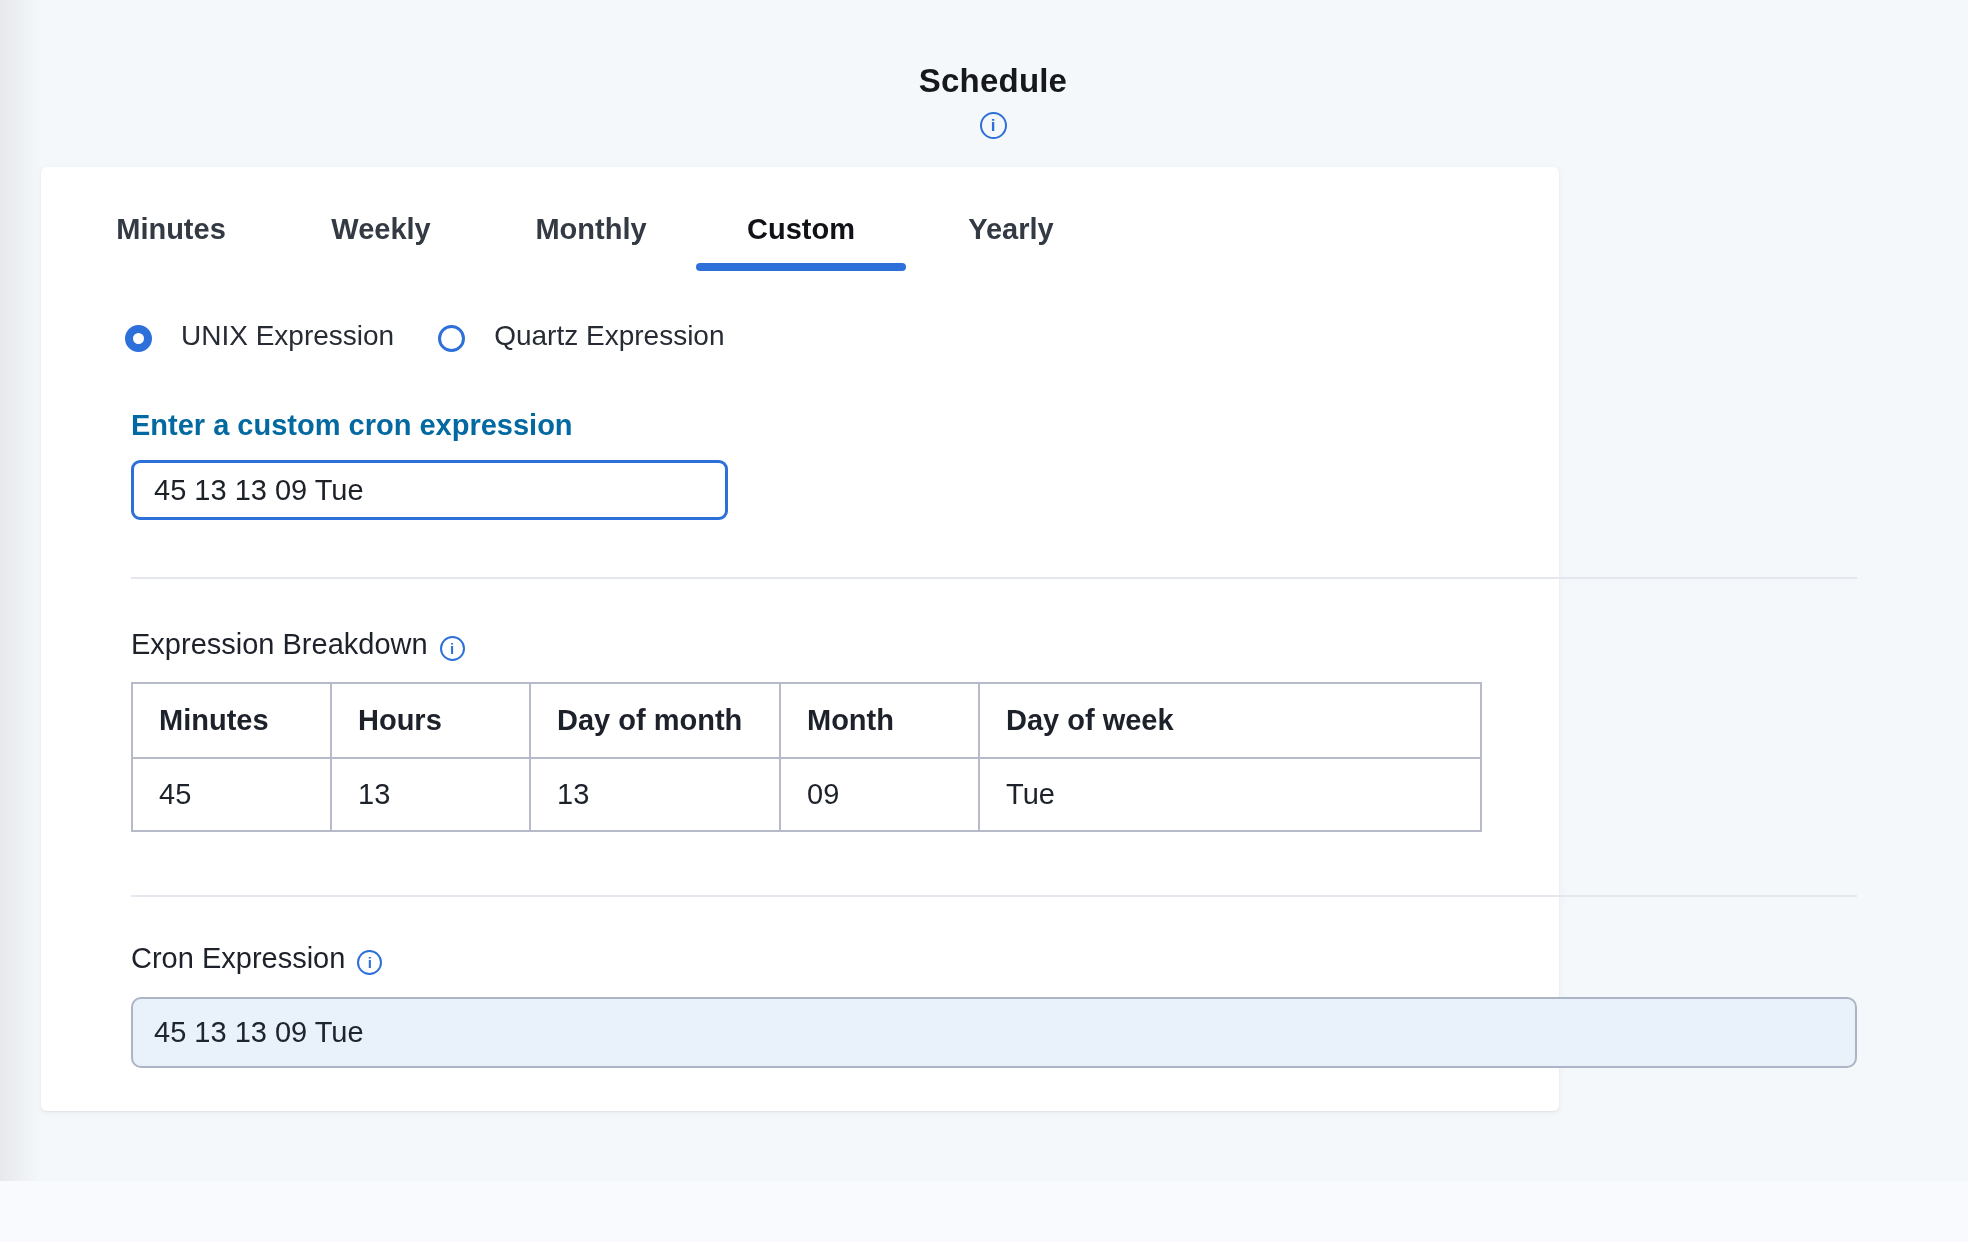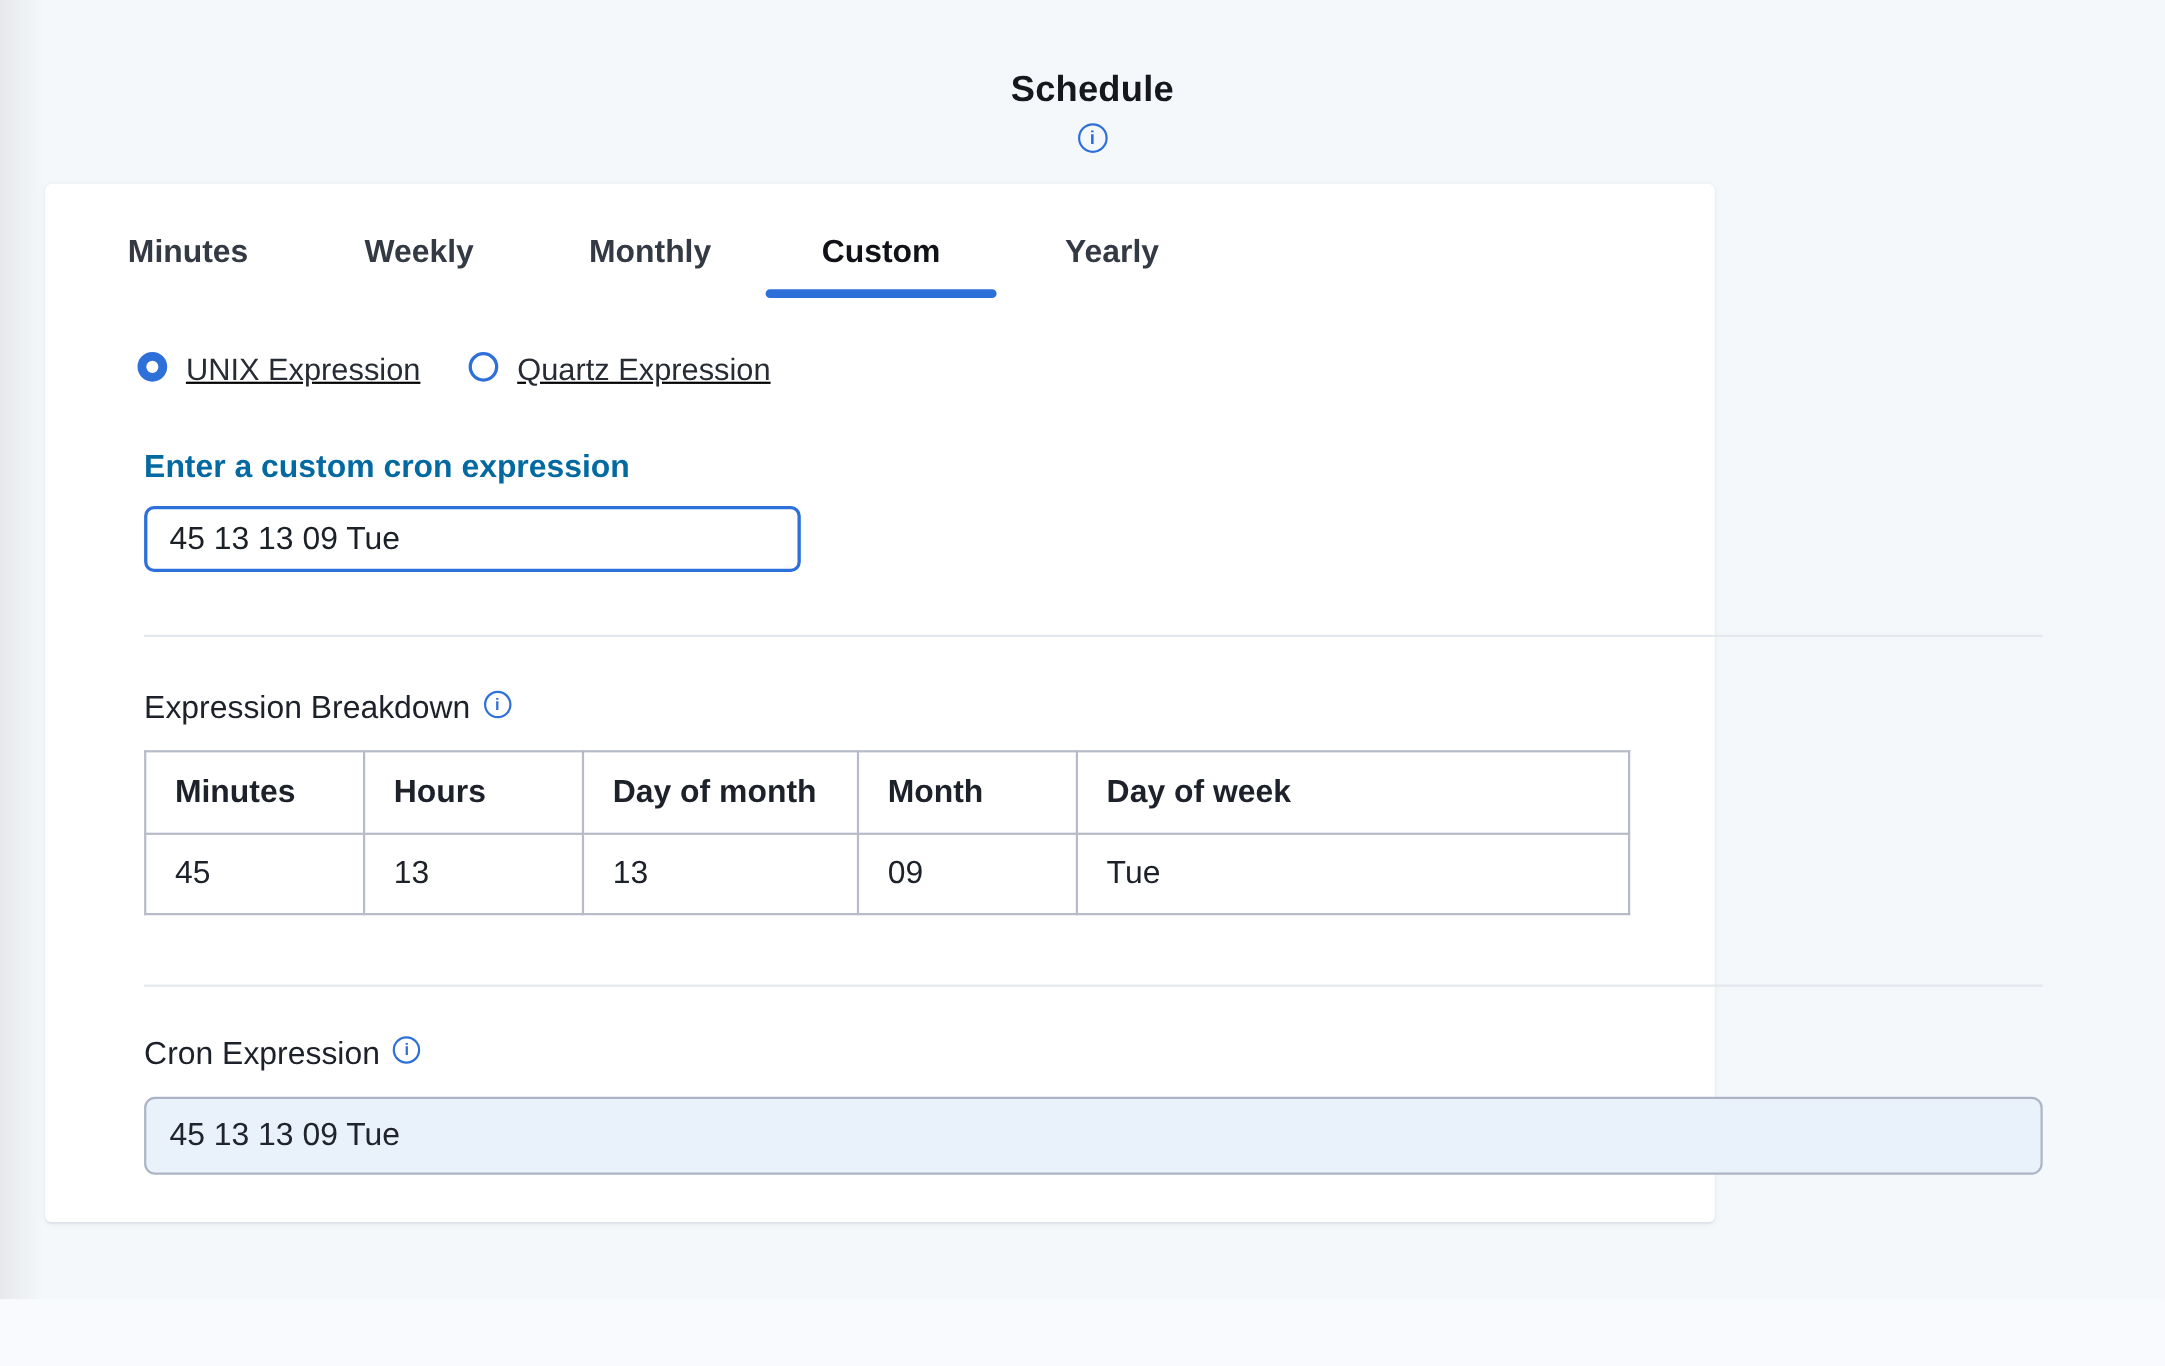--- a/index.html
+++ b/index.html
@@ -60,21 +60,21 @@
   .tab.active .tab-label { font-weight: 700; color: #101218; }
   .tab.active::after {
     content: ""; position: absolute; left: 0; bottom: 0;
     width: 210px; height: 8px; border-radius: 4px; background: #2e70d9;
   }
   
   .radio-row {
     position: absolute; left: 84px; top: 153px;
     display: flex; align-items: center; gap: 44px;
   }
-  .radio-option { display: flex; align-items: flex-start; gap: 17px; cursor: pointer; text-decoration: underline; }
+  .radio-option { display: flex; align-items: flex-end; gap: 29px; cursor: pointer; }
   .radio-circle {
     width: 27px; height: 27px; border-radius: 50%; background: #ffffff; flex: 0 0 auto;
   }
   .radio-circle.selected { border: 8px solid #2e70d9; }
   .radio-circle.unselected { border: 3px solid #2e70d9; }
   .radio-label { font-size: 28px; color: #272b33; }
   
   .field-label-strong {
     position: absolute; left: 90px; top: 242px;
     font-size: 29px; font-weight: 700; color: #0369a1;
@@ -87,21 +87,21 @@
   }
   
   .divider {
     position: absolute; left: 90px; width: 1726px; height: 2px; background: #e4e7ed;
   }
   .divider-1 { top: 410px; }
   .divider-2 { top: 728px; }
   
   .section-label {
     position: absolute; left: 90px;
-    display: flex; align-items: flex-start; gap: 12px;
+    display: flex; align-items: flex-end; gap: 12px;
     font-size: 29px; color: #1d212a;
   }
   .section-label .info-icon { width: 25px; height: 25px; font-size: 15px; border-width: 2.5px; }
   .breakdown-label { top: 461px; }
   .cron-expr-label { top: 775px; }
   
   .breakdown-table {
     position: absolute; left: 90px; top: 515px;
     border-collapse: collapse; table-layout: fixed; width: 1349px;
     background: #ffffff;

